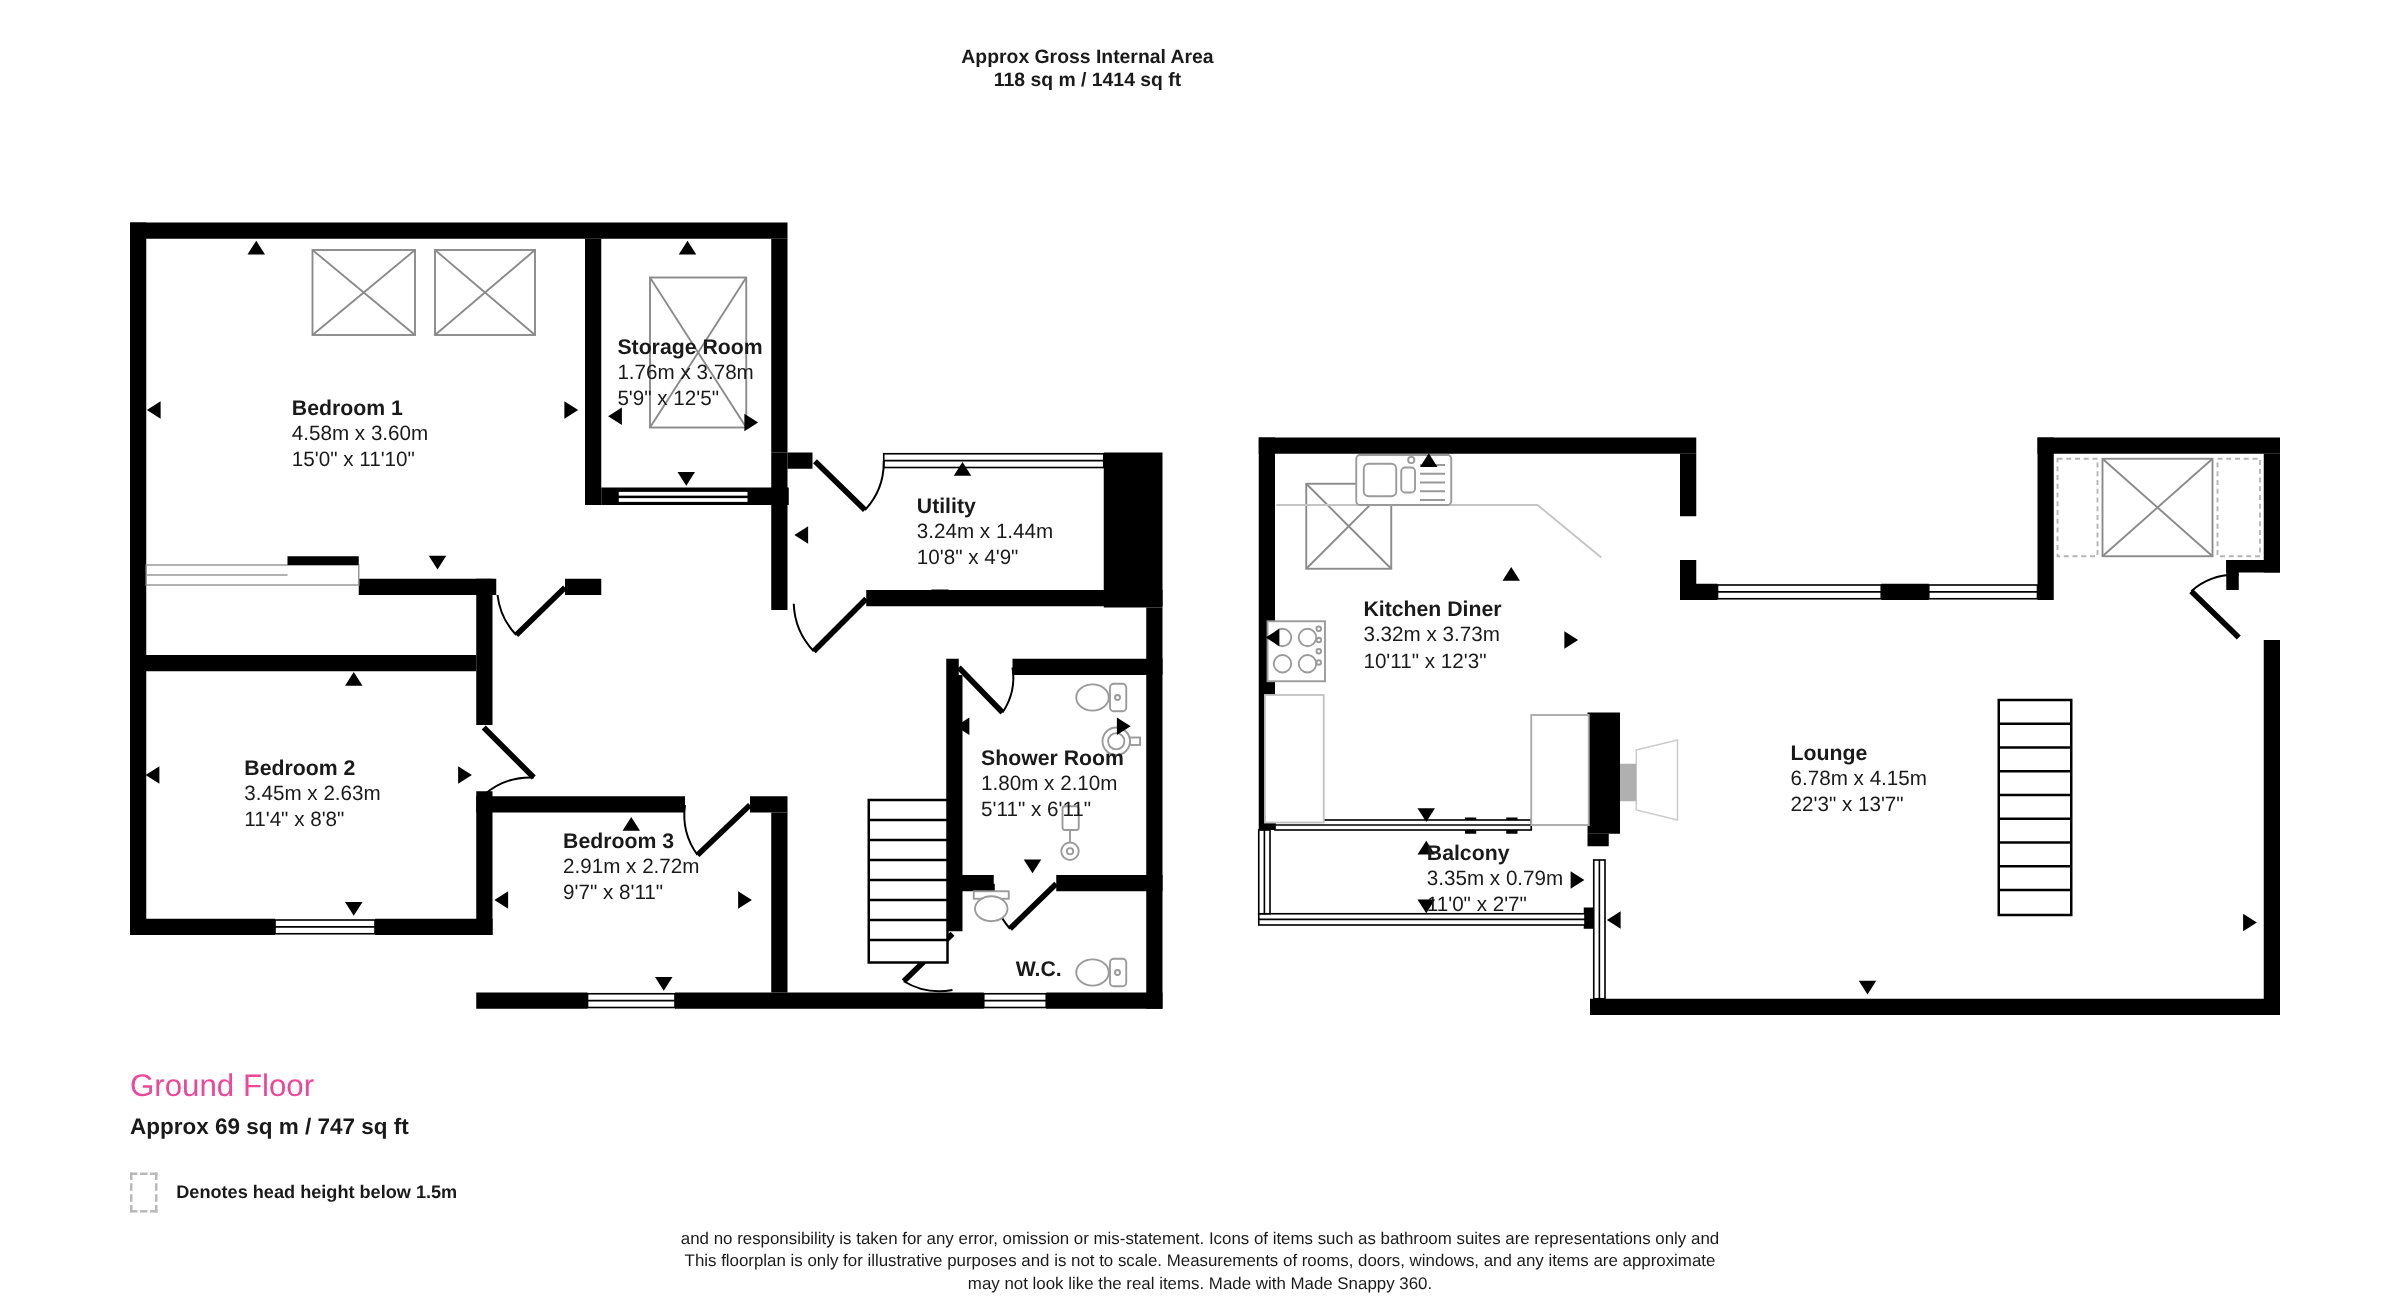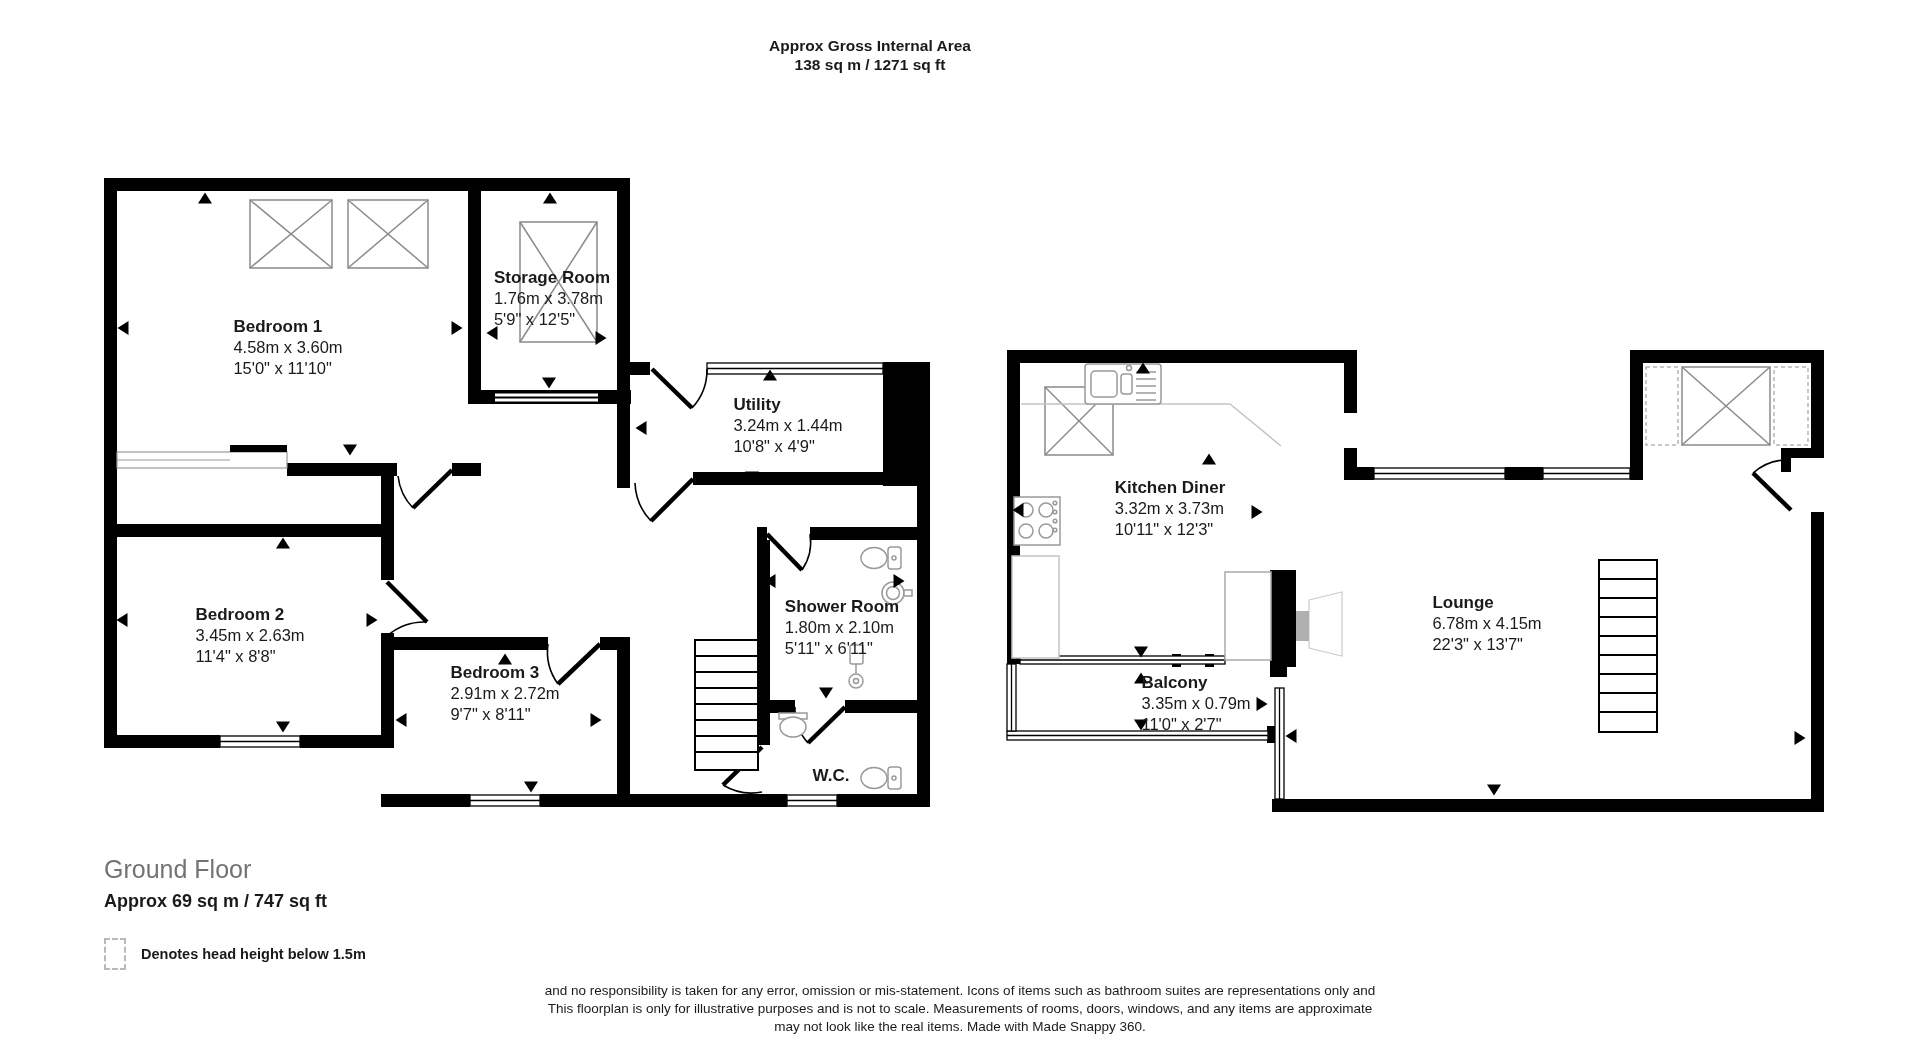--- a/index.html
+++ b/index.html
@@ -5,36 +5,36 @@
   html,body{margin:0;padding:0;background:#ffffff;}
   #canvas{position:relative;width:1852px;height:1052px;background:#ffffff;overflow:hidden;
           font-family:"Liberation Sans",sans-serif;color:#1a1a1a;}
   .abs{position:absolute;}
   .plan-svg{position:absolute;}
   .room-label{position:absolute;text-align:left;transform:translateX(-50%);white-space:nowrap;}
   .room-label .rname{display:block;font-weight:bold;font-size:17px;line-height:21px;}
   .room-label .rdim{display:block;font-size:16.5px;line-height:21px;}
   .page-title{position:absolute;left:870px;top:36px;transform:translateX(-50%);
               text-align:center;font-weight:bold;font-size:15.5px;line-height:19px;white-space:nowrap;}
-  .floor-header .fname{display:block;font-size:25px;line-height:28px;font-weight:400;color:#737373;}
+  .floor-header .fname{display:block;font-size:25px;line-height:28px;font-weight:400;color:#ec4899;}
   .floor-header .farea{display:block;font-size:18px;font-weight:bold;margin-top:8px;}
   .legend{position:absolute;left:104px;top:938px;display:flex;align-items:center;gap:15px;}
   .legend .swatch{width:18px;height:28px;border:2px dashed #b9b9b9;background:#fff;}
   .legend .ltext{font-size:14.5px;font-weight:bold;}
   .disclaimer{position:absolute;left:960px;top:982px;transform:translateX(-50%);
               text-align:center;font-size:13.5px;line-height:18px;white-space:nowrap;}
 </style>
 </head>
 <body>
 
 <div id="canvas">
 
   <div class="page-title">
     <div>Approx Gross Internal Area</div>
-    <div>138 sq m / 1271 sq ft</div>
+    <div>118 sq m / 1414 sq ft</div>
   </div>
 
   <svg class="plan-svg" style="left:80px;top:140px;" width="880" height="700" viewBox="80 140 880 700">
 
     <g fill="#000000">
       <rect x="104" y="178" width="526" height="13"></rect>
       <rect x="104" y="178" width="13" height="570"></rect>
       <rect x="468" y="191" width="13" height="213"></rect>
       <rect x="481" y="390" width="150" height="14"></rect>
       <rect x="287" y="463" width="110" height="13"></rect>
@@ -322,21 +322,21 @@
   </div>
   <div class="room-label" style="left:842px;top:596px;">
     <span class="rname">Shower Room</span>
     <span class="rdim">1.80m x 2.10m</span>
     <span class="rdim">5'11" x 6'11"</span>
   </div>
   <div class="room-label" style="left:831px;top:765px;">
     <span class="rname">W.C.</span>
   </div>
 
-  <div class="room-label" style="left:1170px;top:477px;">
+  <div class="room-label" style="left:1146px;top:477px;">
     <span class="rname">Kitchen Diner</span>
     <span class="rdim">3.32m x 3.73m</span>
     <span class="rdim">10'11" x 12'3"</span>
   </div>
   <div class="room-label" style="left:1487px;top:592px;">
     <span class="rname">Lounge</span>
     <span class="rdim">6.78m x 4.15m</span>
     <span class="rdim">22'3" x 13'7"</span>
   </div>
   <div class="room-label" style="left:1196px;top:672px;">

